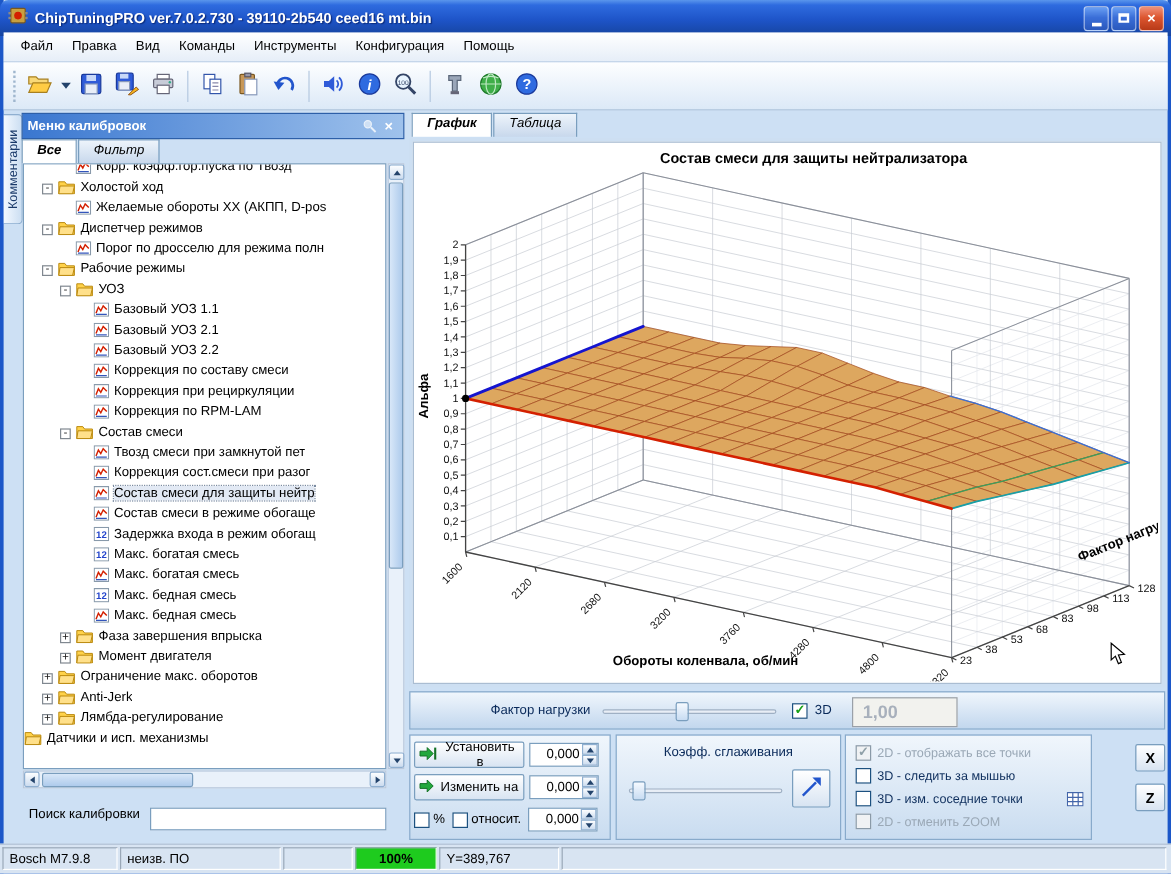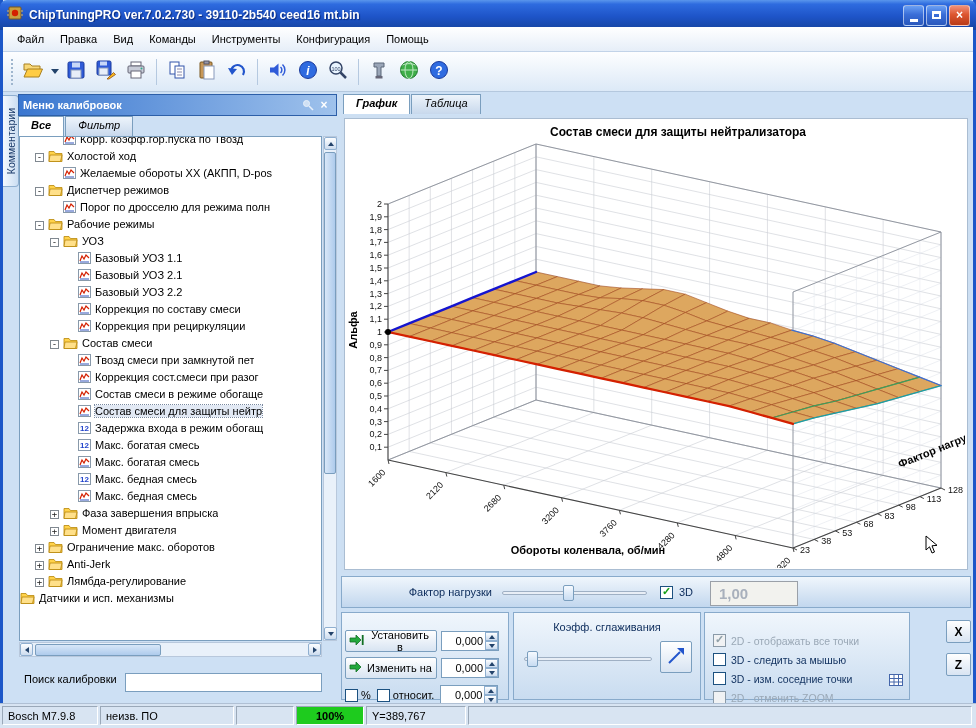--- a/index.html
+++ b/index.html
@@ -102,39 +102,39 @@
   .cb.cb-disabled { background:#F0F2F4; border-color:#8A9AA8; }
   .cb.cb-disabled.checked::after { color:#90A0A8; }
   .lf-bar .cb { position:absolute; left:318px; top:9px; }
   .lf-bar .cb-label { position:absolute; left:337px; top:9px; font-size:11px; color:#0A2A5A; }
   .lf-value { position:absolute; left:368px; top:4px; width:88px; height:25px; background:#F2F2EE;
     border:1px solid #9AA0A8; color:#A8B0BC; font-size:15px; font-weight:bold; padding:3px 0 0 8px; }
   
   .bottom-bar { position:absolute; left:2px; right:2px; top:520px; height:88px; }
   .panel { position:absolute; top:0; height:88px; background:linear-gradient(180deg,#F0F6FC,#C9DCF0);
     border:1px solid #88AACB; }
-  .edit-panel { left:0; width:168px; padding:16px 3px; }
+  .edit-panel { left:0; width:168px; padding:4px 3px; }
   .erow { display:flex; align-items:center; height:24px; margin-bottom:3px; }
   .ebtn { display:flex; align-items:center; gap:3px; width:92px; height:22px;
     background:linear-gradient(#FFFFFF,#D8E4F2); border:1px solid #7A9EBE; border-radius:2px;
     font-size:11px; padding:0 3px; }
   .spinner { display:inline-flex; width:58px; height:20px; background:#fff; border:1px solid #7A9EBE; margin-left:4px; }
   .spin-val { flex:1; font-size:11px; text-align:right; padding:3px 2px 0 0; }
   .spin-btns { width:13px; display:flex; flex-direction:column; }
   .spin-btns i { flex:1; background:linear-gradient(#FDFEFF,#CCDCEF); border:1px solid #8FAFD0;
     display:flex; align-items:center; justify-content:center; }
   .pct-label { font-size:11px; margin:0 6px 0 3px; }
   .rel-label { font-size:11px; margin:0 2px 0 3px; }
   .smooth-panel { left:172px; width:188px; }
   .smooth-label { text-align:center; font-size:11px; color:#0A2A5A; margin-top:8px; }
   .sm-slider { position:absolute; left:10px; top:38px; width:128px; }
   .scale-btn { position:absolute; right:8px; top:28px; width:32px; height:32px;
     background:linear-gradient(#FFFFFF,#D8E4F2); border:1px solid #7A9EBE; border-radius:2px;
     display:flex; align-items:center; justify-content:center; }
-  .options-panel { left:363px; width:206px; padding:18px 0 0 8px; }
+  .options-panel { left:363px; width:206px; padding:5px 0 0 8px; }
   .orow { position:relative; display:flex; align-items:center; height:19px; gap:5px; padding-right:6px; }
   .olabel { font-size:10.5px; color:#10305E; }
   .orow.disabled .olabel { color:#9AA8B6; }
   .oicon { position:absolute; right:6px; top:3px; }
   .xz { position:absolute; left:605px; top:8px; display:flex; flex-direction:column; gap:10px; }
   .xz-btn { width:25px; height:23px; background:linear-gradient(#FFFFFF,#D8E4F2);
     border:1px solid #7A9EBE; border-radius:2px; font-size:12px; font-weight:bold; }
   
   .statusbar { position:absolute; left:-3px; right:-3px; bottom:-3px; height:25px; background:#D8E4F2;
     border-top:1px solid #B0C0D4; display:flex; align-items:stretch; padding:2px 2px 3px; }
@@ -434,20 +434,32 @@
             <span class="ticon">
               <svg width="13" height="12" viewBox="0 0 13 12">
                 <rect x="0.5" y="0.5" width="12" height="11" fill="#fff" stroke="#8899AA"></rect>
                 <polyline points="2,9 4,4 6,7 8,3 11,6" fill="none" stroke="#D42000" stroke-width="1.2"></polyline>
                 <line x1="2" y1="10" x2="11" y2="10" stroke="#3355BB"></line>
               </svg>
             </span>
             <span class="tlabel">Коррекция при рециркуляции</span>
           </div>
           <div class="tree-row">
+            <span class="indent" style="width: 45px;"></span>
+            <span class="expspace"></span>
+            <span class="ticon">
+              <svg width="13" height="12" viewBox="0 0 13 12">
+                <rect x="0.5" y="0.5" width="12" height="11" fill="#fff" stroke="#8899AA"></rect>
+                <polyline points="2,9 4,4 6,7 8,3 11,6" fill="none" stroke="#D42000" stroke-width="1.2"></polyline>
+                <line x1="2" y1="10" x2="11" y2="10" stroke="#3355BB"></line>
+              </svg>
+            </span>
+            <span class="tlabel">Коррекция по RPM-LAM</span>
+          </div>
+          <div class="tree-row">
             <span class="indent" style="width: 30px;"></span>
             <span class="expbox">-</span>
             <span class="ticon">
               <svg width="15" height="13" viewBox="0 0 15 13">
                 <path d="M1 2.5 h5 l1.5 2 H14 v8 H1 z" fill="#FFD24A" stroke="#B8860B" stroke-width="0.8"></path>
                 <path d="M2 6 h12 l-1.5 6.5 H1 z" fill="#FFE08A" stroke="#B8860B" stroke-width="0.8"></path>
               </svg>
             </span>
             <span class="tlabel">Состав смеси</span>
           </div>
@@ -468,43 +480,43 @@
             <span class="expspace"></span>
             <span class="ticon">
               <svg width="13" height="12" viewBox="0 0 13 12">
                 <rect x="0.5" y="0.5" width="12" height="11" fill="#fff" stroke="#8899AA"></rect>
                 <polyline points="2,9 4,4 6,7 8,3 11,6" fill="none" stroke="#D42000" stroke-width="1.2"></polyline>
                 <line x1="2" y1="10" x2="11" y2="10" stroke="#3355BB"></line>
               </svg>
             </span>
             <span class="tlabel">Коррекция сост.смеси при разог</span>
           </div>
+          <div class="tree-row selected">
+            <span class="indent" style="width: 45px;"></span>
+            <span class="expspace"></span>
+            <span class="ticon">
+              <svg width="13" height="12" viewBox="0 0 13 12">
+                <rect x="0.5" y="0.5" width="12" height="11" fill="#fff" stroke="#8899AA"></rect>
+                <polyline points="2,9 4,4 6,7 8,3 11,6" fill="none" stroke="#D42000" stroke-width="1.2"></polyline>
+                <line x1="2" y1="10" x2="11" y2="10" stroke="#3355BB"></line>
+              </svg>
+            </span>
+            <span class="tlabel">Состав смеси для защиты нейтр</span>
+          </div>
           <div class="tree-row">
             <span class="indent" style="width: 45px;"></span>
             <span class="expspace"></span>
             <span class="ticon">
               <svg width="13" height="12" viewBox="0 0 13 12">
                 <rect x="0.5" y="0.5" width="12" height="11" fill="#fff" stroke="#8899AA"></rect>
                 <polyline points="2,9 4,4 6,7 8,3 11,6" fill="none" stroke="#D42000" stroke-width="1.2"></polyline>
                 <line x1="2" y1="10" x2="11" y2="10" stroke="#3355BB"></line>
               </svg>
             </span>
             <span class="tlabel">Состав смеси в режиме обогаще</span>
-          </div>
-          <div class="tree-row selected">
-            <span class="indent" style="width: 45px;"></span>
-            <span class="expspace"></span>
-            <span class="ticon">
-              <svg width="13" height="12" viewBox="0 0 13 12">
-                <rect x="0.5" y="0.5" width="12" height="11" fill="#fff" stroke="#8899AA"></rect>
-                <polyline points="2,9 4,4 6,7 8,3 11,6" fill="none" stroke="#D42000" stroke-width="1.2"></polyline>
-                <line x1="2" y1="10" x2="11" y2="10" stroke="#3355BB"></line>
-              </svg>
-            </span>
-            <span class="tlabel">Состав смеси для защиты нейтр</span>
           </div>
           <div class="tree-row">
             <span class="indent" style="width: 45px;"></span>
             <span class="expspace"></span>
             <span class="ticon">
               <svg width="13" height="12" viewBox="0 0 13 12">
                 <rect x="0.5" y="0.5" width="12" height="11" fill="#fff" stroke="#8899AA"></rect>
                 <text x="6.5" y="9" text-anchor="middle" font-size="8" font-weight="bold" fill="#2244CC">12</text>
               </svg>
             </span>

